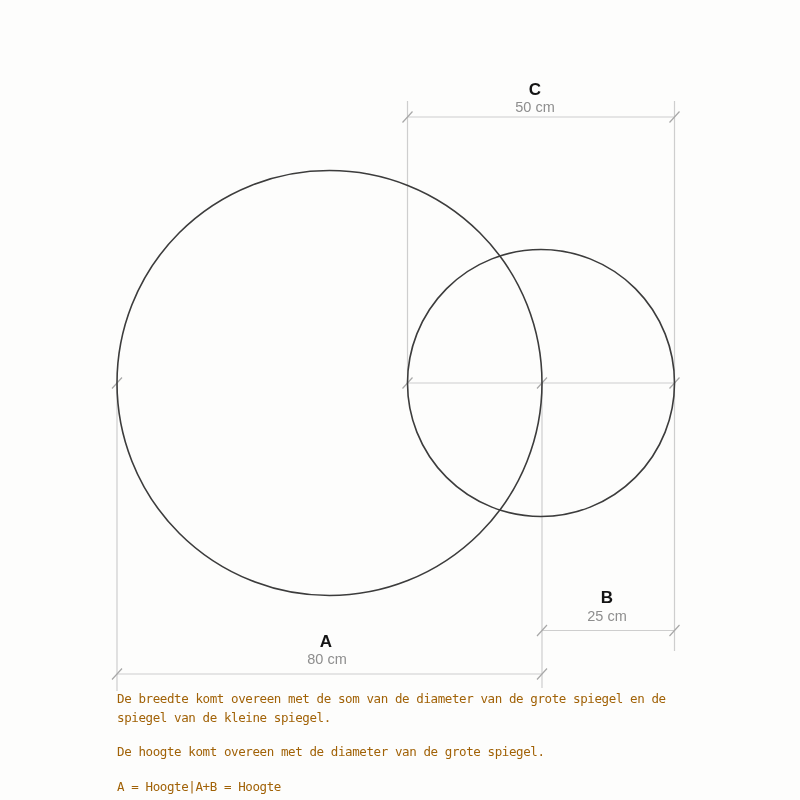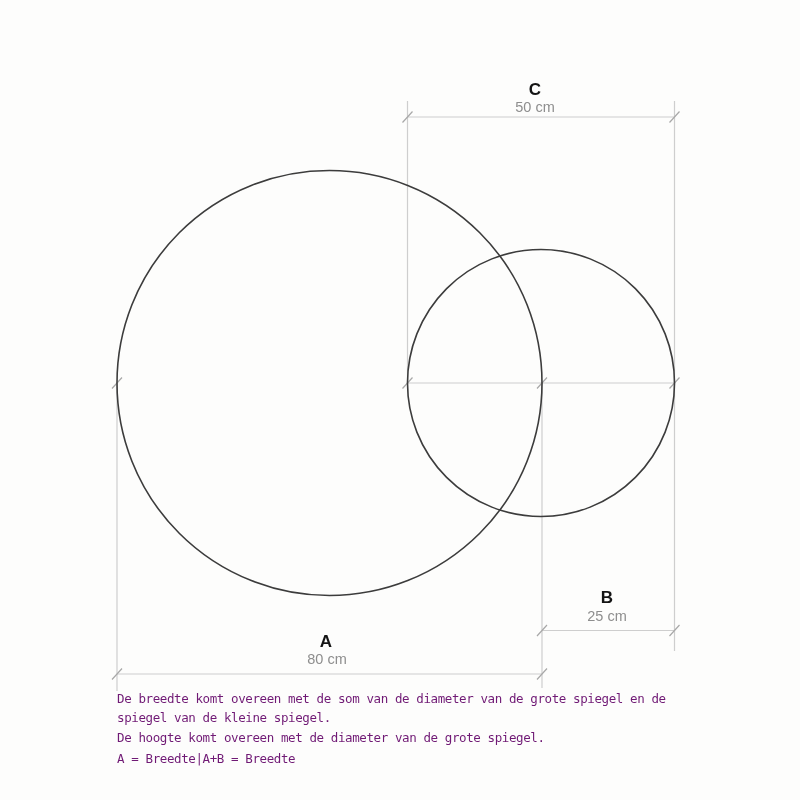--- a/index.html
+++ b/index.html
@@ -34,24 +34,24 @@
   }
   .notes {
     position: absolute;
     left: 117px;
     top: 690px;
     width: 560px;
     font-family: "DejaVu Sans Mono", monospace;
     font-size: 12.5px;
     line-height: 18.5px;
     letter-spacing: -0.4px;
-    color: #701a75;
+    color: #a16207;
   }
   .notes p { margin: 0; }
-  .notes p.para-start { margin-top: 2px; }
+  .notes p.para-start { margin-top: 16px; }
 </style>
 </head>
 <body>
 
 <div class="canvas">
 
   <svg class="diagram-svg" width="800" height="800" viewBox="0 0 800 800">
 
     <g fill="none" stroke-width="1.2" stroke-linecap="butt" stroke="#cecece">
       <line x1="407.5" y1="101" x2="407.5" y2="384"></line>
@@ -93,16 +93,16 @@
       <text class="dim-value" x="535" y="112">50 cm</text>
       <text class="dim-value" x="607" y="621">25 cm</text>
       <text class="dim-value" x="327" y="664">80 cm</text>
     </g>
   </svg>
 
   <div class="notes">
     <p>De breedte komt overeen met de som van de diameter van de grote spiegel en de</p>
     <p>spiegel van de kleine spiegel.</p>
     <p class="para-start">De hoogte komt overeen met de diameter van de grote spiegel.</p>
-    <p class="para-start">A = Breedte|A+B = Breedte</p>
+    <p class="para-start">A = Hoogte|A+B = Hoogte</p>
   </div>
 
 </div>
 
 </body></html>

